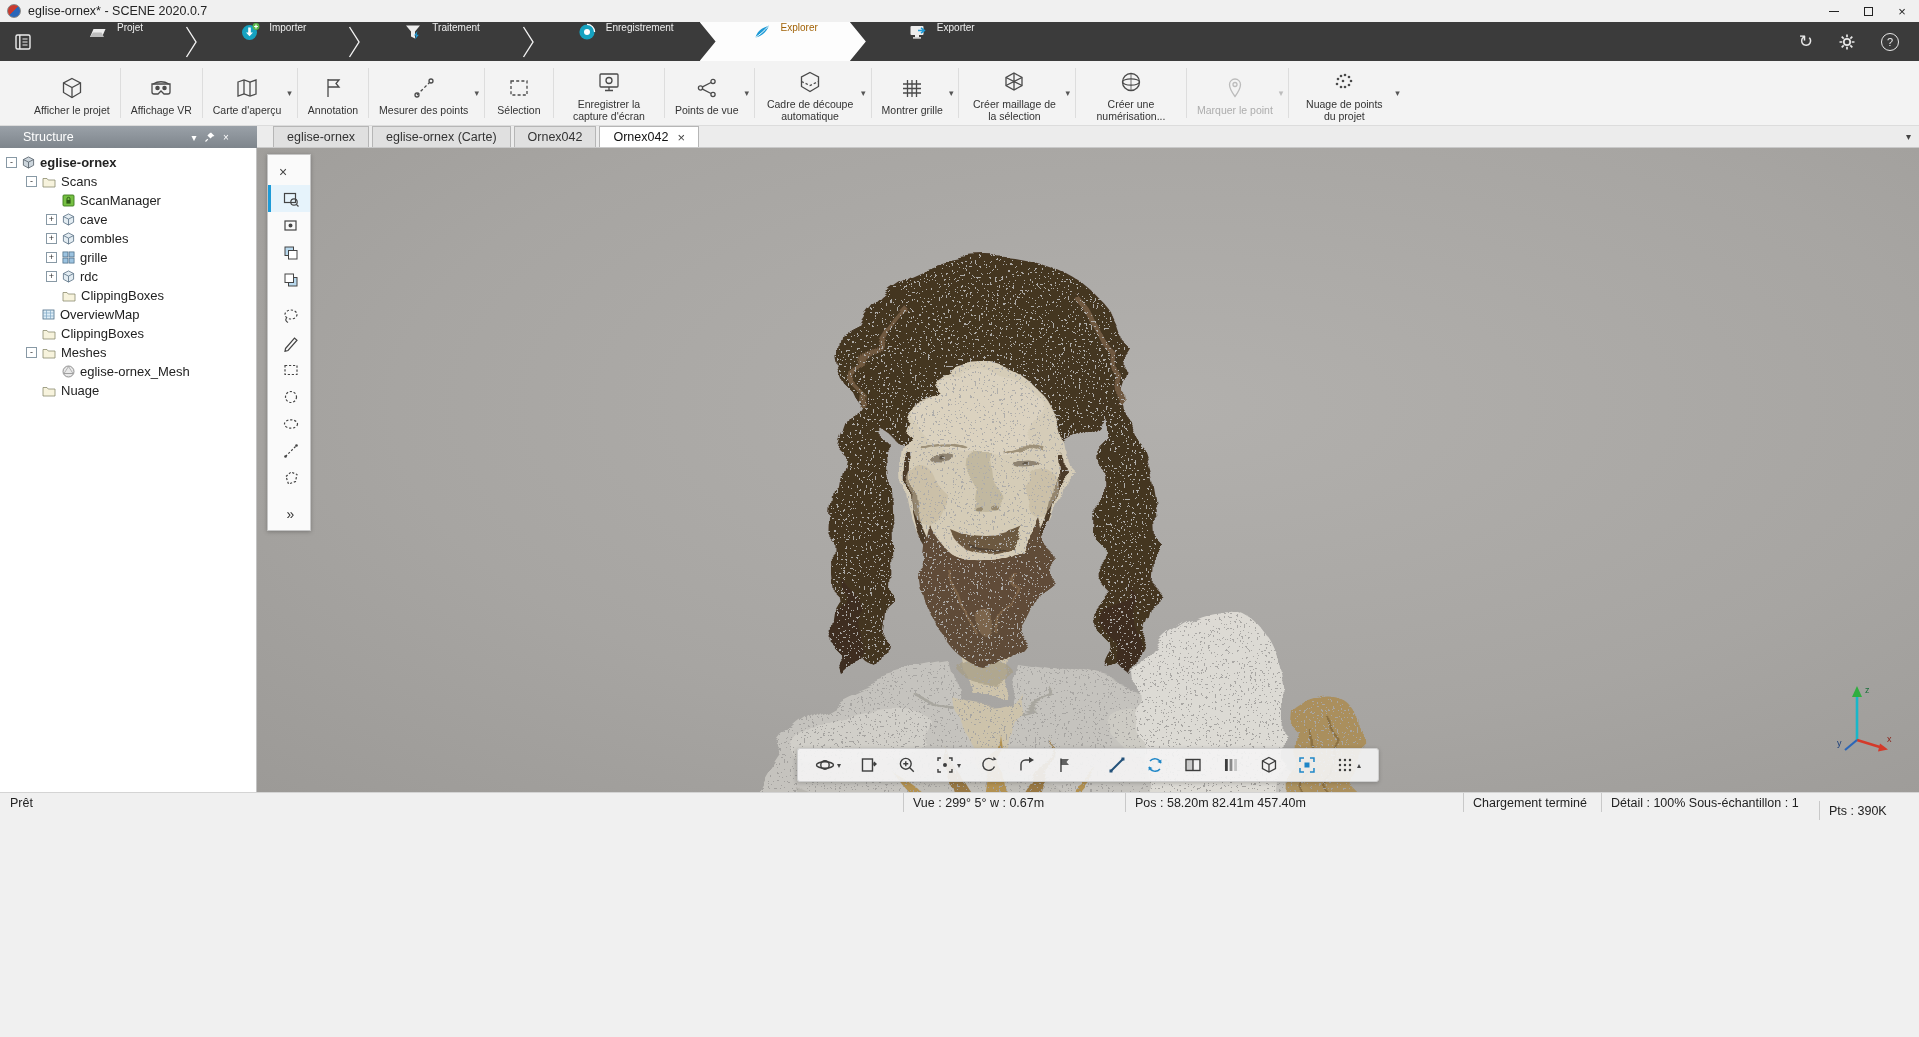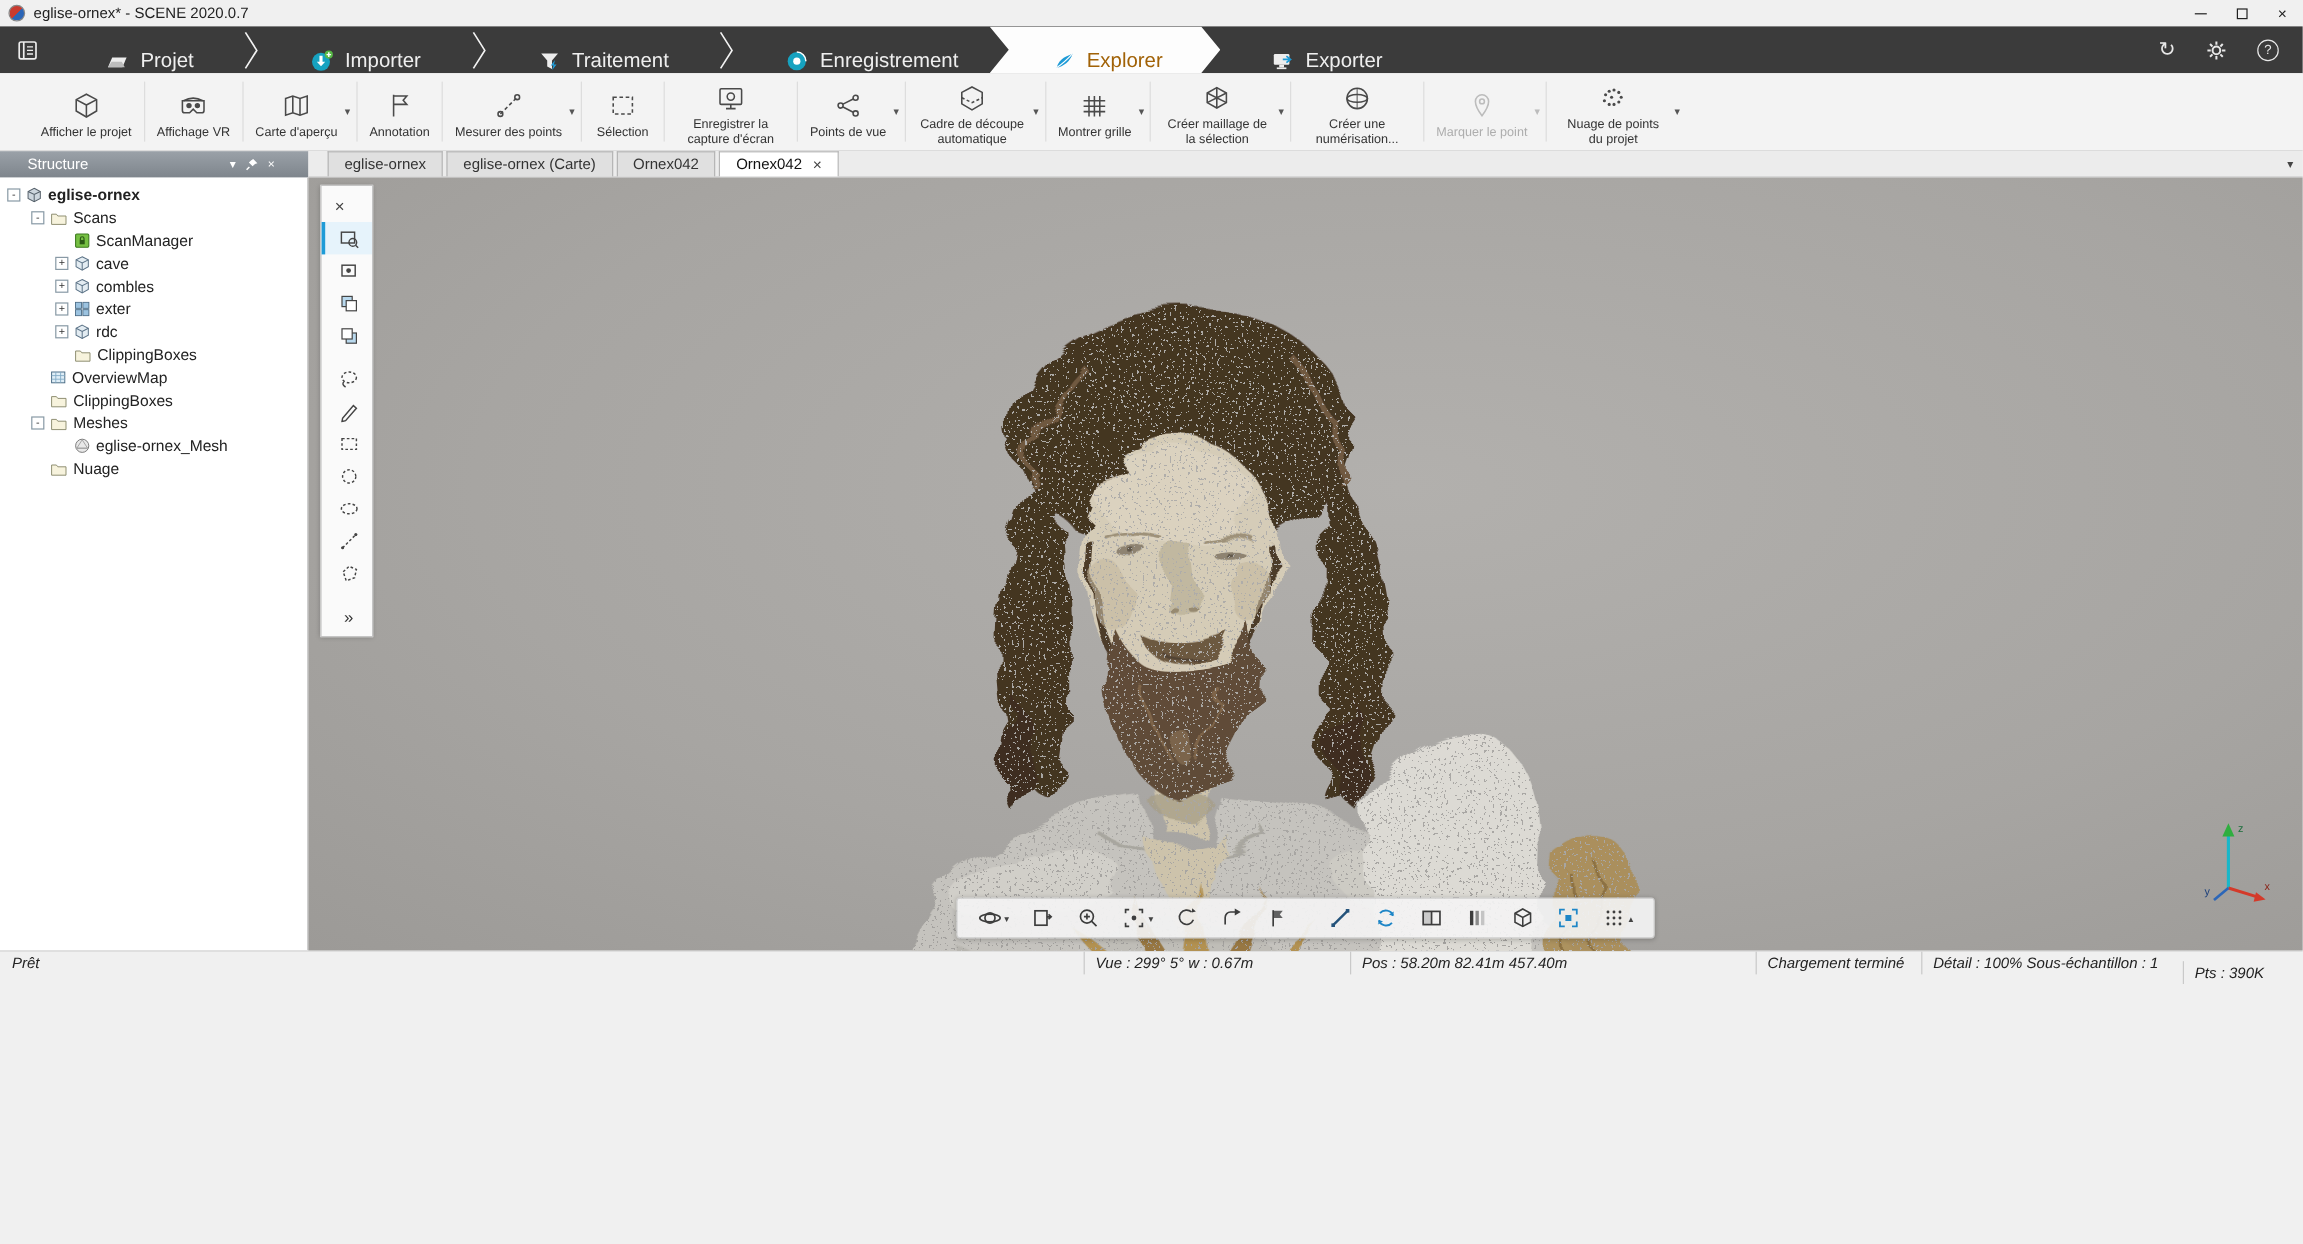--- a/index.html
+++ b/index.html
@@ -10,21 +10,21 @@
   .titlebar { height:22px; background:#f0f0f0; display:flex; align-items:center; padding-left:7px; font-size:12.5px; color:#222; flex:0 0 auto; }
   .title-logo { width:14px; height:14px; border-radius:50%; background:linear-gradient(135deg,#c93b30 0 50%,#2b66b8 50% 100%); border:1px solid #888; margin-right:7px; }
   .win-btns { margin-left:auto; display:flex; height:100%; }
   .win-btn { width:34px; height:100%; display:flex; align-items:center; justify-content:center; font-size:13px; color:#222; }
   .win-btn .sq { width:9px; height:9px; border:1px solid #222; }
   .win-btn .mn { width:10px; border-top:1px solid #222; }
 
   
   .ribbon { height:39px; background:#3b3b3b; display:flex; align-items:stretch; color:#efefef; flex:0 0 auto; }
   .app-btn { width:46px; display:flex; align-items:center; justify-content:center; }
-  .rtab { display:flex; align-items:flex-end; gap:9px; padding:0 42px; font-size:17px; white-space:nowrap; cursor:default; }
+  .rtab { display:flex; align-items:flex-start; gap:9px; padding:0 42px; font-size:10px; white-space:nowrap; cursor:default; }
   .rtab.active { background:#fdfdfd; color:#a16207; clip-path:polygon(0 0, calc(100% - 16px) 0, 100% 50%, calc(100% - 16px) 100%, 0 100%, 16px 50%); padding:0 48px 0 52px; margin-left:-16px; }
   .rtab-sep { display:flex; align-items:center; }
   .ribbon-right { margin-left:auto; display:flex; align-items:center; gap:24px; padding-right:20px; }
   .sync-glyph { font-size:17px; color:#e8e8e8; }
   .help-circle { width:18px; height:18px; border:1.6px solid #e8e8e8; border-radius:50%; display:flex; align-items:center; justify-content:center; font-size:11px; color:#e8e8e8; }
 
   
   .toolbar { height:65px; background:#f3f3f3; border-bottom:1px solid #dcdcdc; display:flex; align-items:stretch; padding-left:26px; flex:0 0 auto; }
   .tb-btn { display:flex; flex-direction:row; align-items:center; padding:0 3px; }
   .tb-main { display:flex; flex-direction:column; align-items:center; padding:5px 5px 2px; min-width:58px; max-width:100px; }
@@ -68,21 +68,21 @@
 
   
   .bottom-bar { position:absolute; left:50%; bottom:10px; transform:translateX(-50%); background:rgba(243,243,243,.92); border:1px solid #cfcfcf; border-radius:3px; display:flex; align-items:center; padding:3px 8px; box-shadow:0 1px 4px rgba(0,0,0,.2); }
   .bb-item { display:flex; align-items:center; padding:3px 9px; }
   .bb-caret { font-size:8px; color:#444; margin-left:2px; }
   .bb-sep { width:14px; }
 
   .axis { position:absolute; right:22px; bottom:38px; }
 
   
-  .statusbar { height:20px; background:#f0f0f0; border-top:1px solid #d4d4d4; display:flex; align-items:center; font-size:12.5px; color:#222; flex:0 0 auto;font-style:italic; }
+  .statusbar { height:20px; background:#f0f0f0; border-top:1px solid #d4d4d4; display:flex; align-items:center; font-size:12.5px; color:#222; flex:0 0 auto; }
   .sb-left { padding:0 10px; }
   .sb-spacer { flex:1; }
   .sb-seg { border-left:1px solid #c9c9c9; height:100%; display:flex; align-items:center; padding-left:9px; white-space:nowrap; overflow:hidden; }
   .sb-view { width:222px; } .sb-pos { width:338px; } .sb-load { width:138px; } .sb-detail { width:218px; } .sb-pts { width:100px;margin-top:16px; }
 
   svg.ic { display:block; }
 </style>
 </head>
 <body>
 
@@ -486,21 +486,21 @@
       <div class="tree-row lvl2">
         <span class="expander">+</span>
         <span class="ticon">
             <svg class="ic" width="13" height="13" viewBox="0 0 14 14">
               <rect x="1" y="1" width="5.4" height="5.4" fill="#9cc3e0" stroke="#4a6b85" stroke-width=".8"></rect>
               <rect x="7.6" y="1" width="5.4" height="5.4" fill="#9cc3e0" stroke="#4a6b85" stroke-width=".8"></rect>
               <rect x="1" y="7.6" width="5.4" height="5.4" fill="#9cc3e0" stroke="#4a6b85" stroke-width=".8"></rect>
               <rect x="7.6" y="7.6" width="5.4" height="5.4" fill="#9cc3e0" stroke="#4a6b85" stroke-width=".8"></rect>
             </svg>
           </span>
-        <span>exter</span>
+        <span>grille</span>
       </div>
 
       <div class="tree-row lvl2">
         <span class="expander">+</span>
         <span class="ticon">
             <svg class="ic" width="13" height="13" viewBox="0 0 14 14">
               <path d="M7 1 L12.5 3.8 V10 L7 13 L1.5 10 V3.8 Z" fill="#e3ecf2" stroke="#5b7286" stroke-width=".9"></path>
               <path d="M1.5 3.8 L7 6.6 L12.5 3.8 M7 6.6 V13" stroke="#5b7286" stroke-width=".9" fill="none"></path>
             </svg>
           </span>

